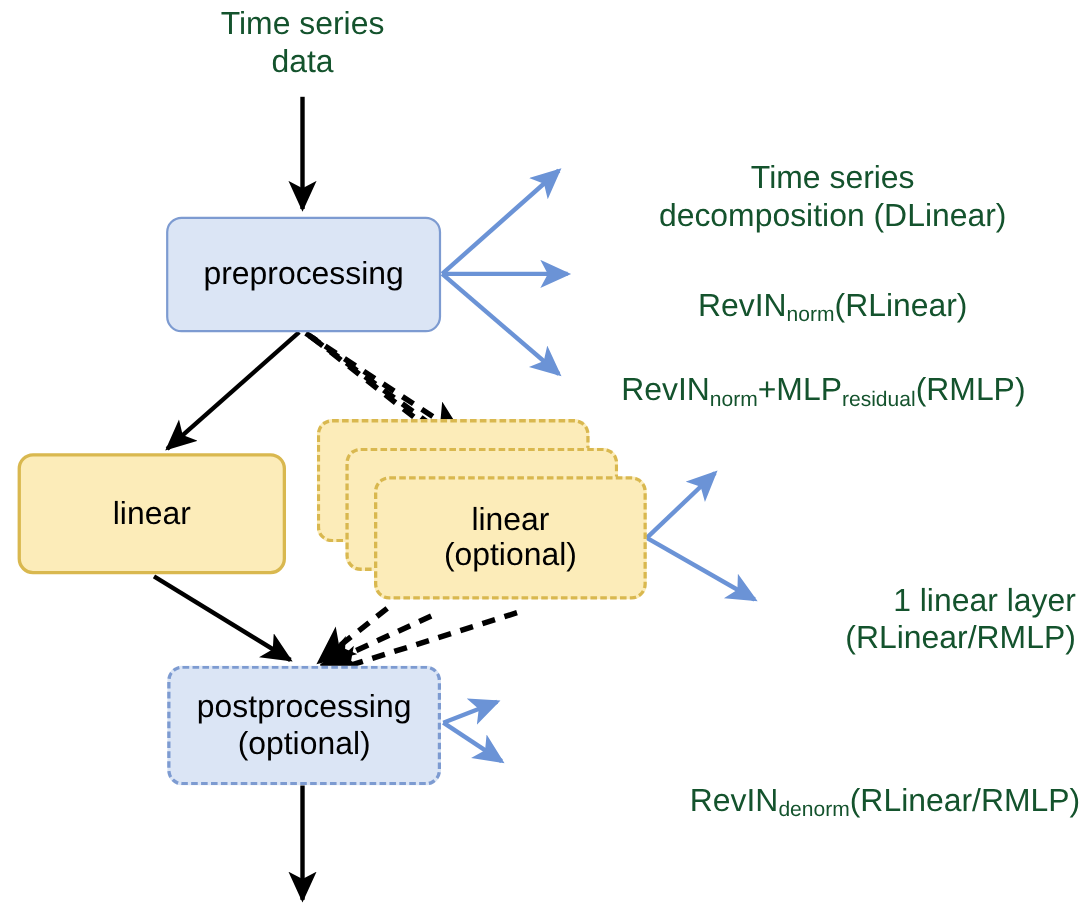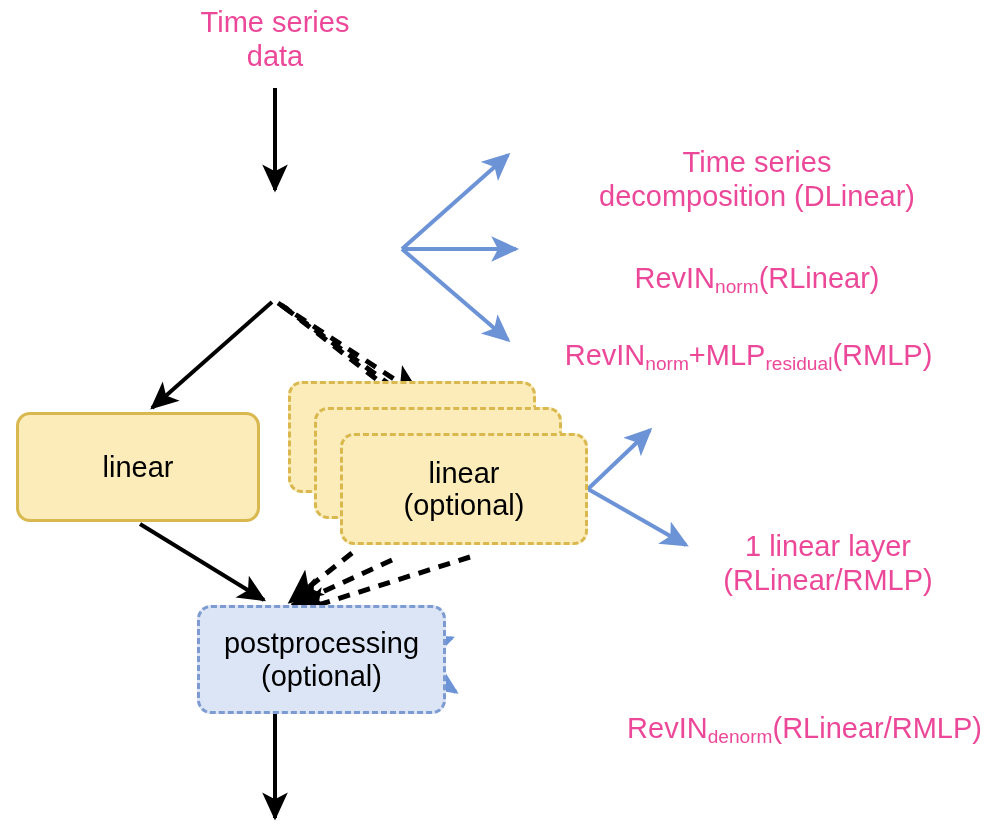--- a/index.html
+++ b/index.html
@@ -55,21 +55,21 @@
   }
   .node-label {
     font-size: 29px;
     color: #000;
     white-space: pre-line;
     padding: 0 6px;
   }
   .free-text {
     position: absolute;
     font-size: 29px;
-    color: #ec4899;
+    color: #14532d;
     line-height: 1.17;
     white-space: pre-line;
     text-align: center;
   }
   .sub {
     font-size: 0.66em;
     vertical-align: baseline;
     position: relative;
     top: 0.26em;
   }
@@ -133,54 +133,57 @@
     </g>
 
     <g>
       <line x1="275" y1="714" x2="275" y2="818" stroke="#000000" stroke-width="4" marker-end="url(#ah-black)"></line>
     </g>
   </svg>
 
   <div class="free-text" style="left:165px; top:6px; width:220px;">Time series
 data</div>
 
+  <div class="node node-blue" style="left:151px; top:197px; width:250px; height:105px;">
+    <span class="node-label">preprocessing</span>
+  </div>
 
   <div class="node node-yellow" style="left:16px; top:412px; width:244px; height:110px;">
     <span class="node-label">linear</span>
   </div>
 
   <div class="stack-wrap" style="left:288px; top:381px; width:310px; height:180px;">
     <div class="node node-yellow-dashed" style="left:0px; top:0px; width:248px; height:112px;"></div>
     <div class="node node-yellow-dashed" style="left:26px; top:26px; width:248px; height:112px;"></div>
     <div class="node node-yellow-dashed" style="left:52px; top:52px; width:248px; height:112px;">
       <span class="node-label">linear
 (optional)</span>
     </div>
   </div>
 
-  <div class="node node-blue-dashed" style="left:152px; top:605px; width:249px; height:109px;margin-left:45px;">
+  <div class="node node-blue-dashed" style="left:152px; top:605px; width:249px; height:109px;">
     <span class="node-label">postprocessing
 (optional)</span>
   </div>
 
   <div class="free-text" style="left:528px; top:112px; width:458px;">
     <span>Time series
 decomposition (DLinear)</span>
   </div>
 
   <div class="free-text" style="left:528px; top:228px; width:458px;">
     <span>RevIN</span><span class="sub">norm</span><span>(RLinear)</span>
   </div>
 
   <div class="free-text" style="left:508px; top:305px; width:481px;">
     <span>RevIN</span><span class="sub">norm</span><span>+MLP</span><span class="sub">residual</span><span>(RMLP)</span>
   </div>
 
 
-  <div class="free-text" style="left:678px; top:530px; width:300px;">1 linear layer
+  <div class="free-text" style="left:678px; top:530px; width:300px;text-align:right;">1 linear layer
 (RLinear/RMLP)</div>
 
 
   <div class="free-text" style="left:462px; top:678px; width:520px; text-align:right;">
     <span>RevIN</span><span class="sub">denorm</span><span>(RLinear/RMLP)</span>
   </div>
 
 </div>
 
 </body></html>

